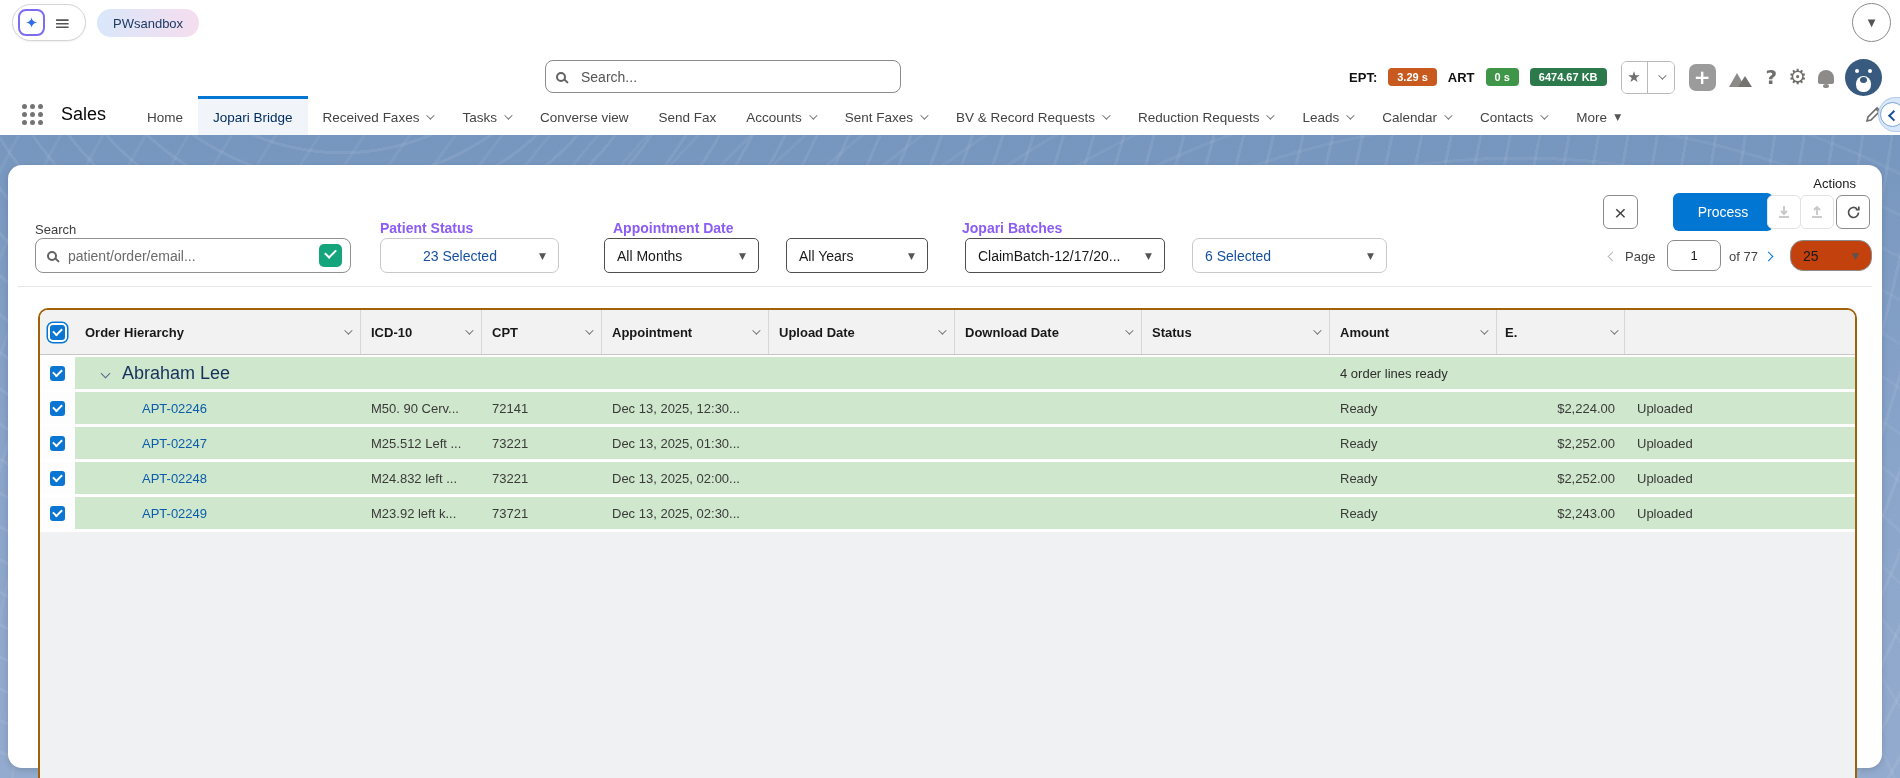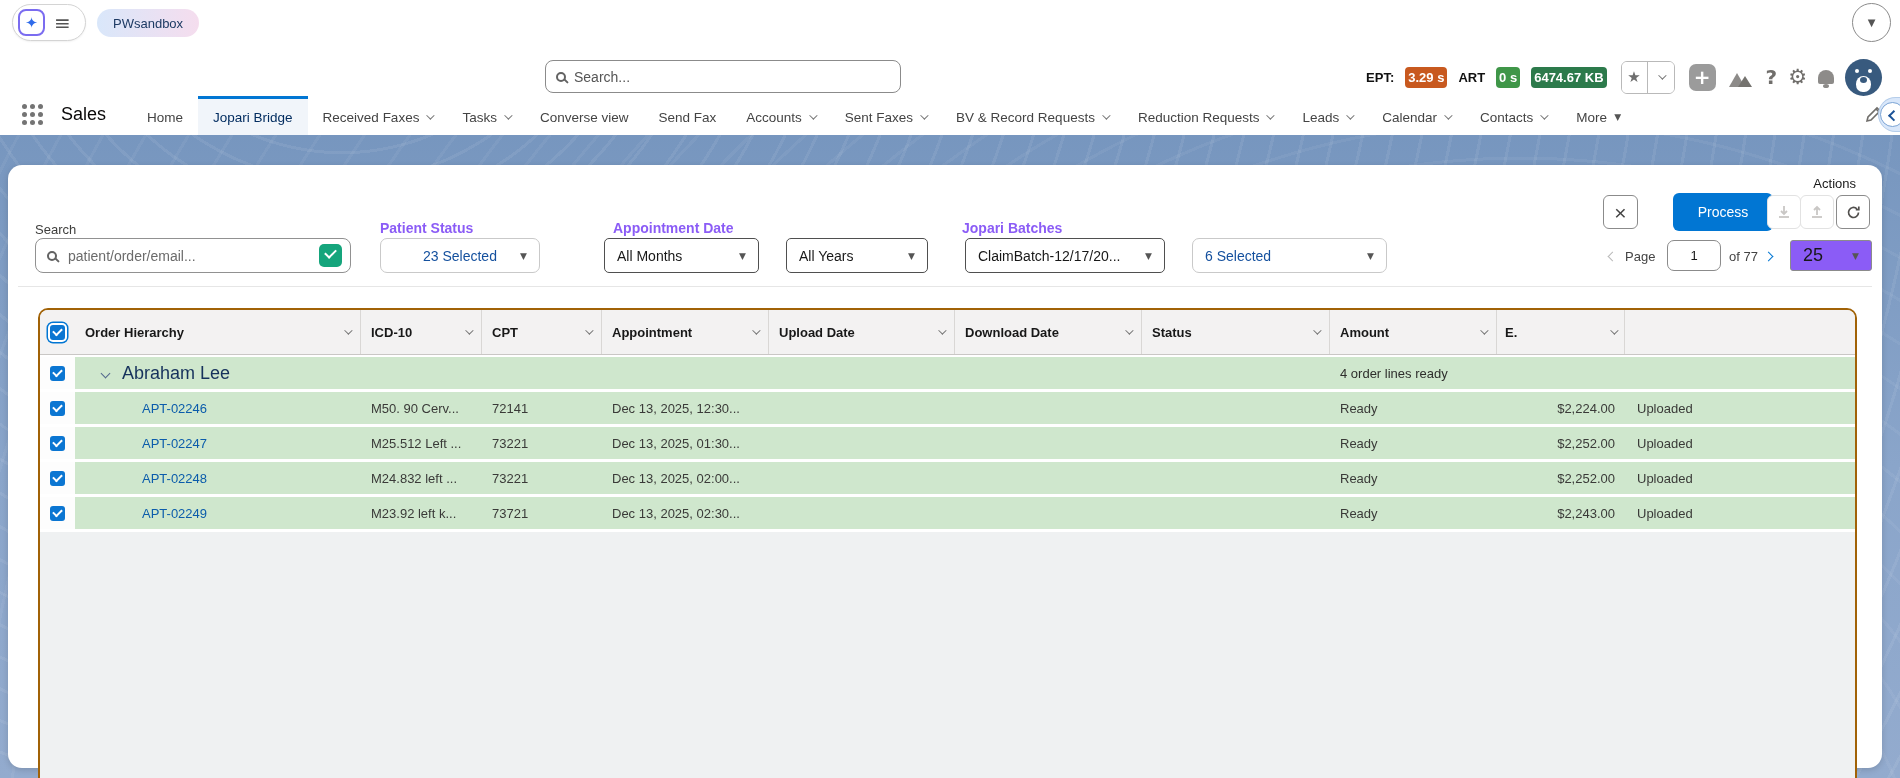--- a/index.html
+++ b/index.html
@@ -30,32 +30,32 @@
   .burger::after { content:"≡"; }
   .sandbox-badge { position:absolute; left:97px; top:9px; height:27px; border-radius:14px;
     background:linear-gradient(90deg,#d9e7fa,#f5ddee); color:#1d3a63; font-size:13px;
     display:flex; align-items:center; padding:14px 16px; }
   .top-caret-circle { position:absolute; left:1852px; top:3px; width:39px; height:39px; border-radius:50%;
     border:1.5px solid #8b8b8b; background:#fff; display:flex; align-items:center; justify-content:center; }
   .top-caret-circle::after { content:"▼"; font-family:"DejaVu Sans",sans-serif; font-size:10px; color:#555; }
 
   
   .gsearch { position:absolute; left:545px; top:60px; width:356px; height:33px; background:#fff;
-    border:1px solid #8b8b8b; border-radius:8px; display:flex; align-items:center; padding:0 10px; gap:6px; }
+    border:1px solid #8b8b8b; border-radius:8px; display:flex; align-items:center; padding:0 10px; gap:13px; }
   .mag { width:10px; height:10px; border:2px solid #636363; border-radius:50%; position:relative; flex:0 0 auto; }
   .mag::after { content:""; position:absolute; width:6px; height:2px; background:#636363;
     transform:rotate(45deg); right:-5px; bottom:-2px; border-radius:1px; }
   .gsearch input { border:none; outline:none; flex:1; font-size:14px; color:#222;
     font-family:"Liberation Sans",sans-serif; background:transparent; }
   .gsearch input::placeholder { color:#555; }
 
   
   .right-cluster { position:absolute; right:18px; top:58px; height:38px; display:flex; align-items:center; gap:11px; }
   .perf-label { font-size:13px; font-weight:bold; color:#111; }
-  .badge { border-radius:4px; color:#fff; font-size:13px; font-weight:bold; padding:3px 3px; }
+  .badge { border-radius:4px; color:#fff; font-size:11px; font-weight:bold; padding:3px 9px; }
   .fav-split { display:flex; border:1px solid #b9b9b9; border-radius:6px; overflow:hidden; height:33px; margin:0 3px; }
   .fav-star, .fav-caret { width:26px; display:flex; align-items:center; justify-content:center; background:#fff; }
   .fav-star { border-right:1px solid #b9b9b9; }
   .fav-star::after { content:"★"; font-family:"DejaVu Sans",sans-serif; color:#6e6e6e; font-size:15px; }
   .gicon { color:#706e6b; font-family:"DejaVu Sans",sans-serif; display:flex; align-items:center; justify-content:center; }
   .plus-box { width:27px; height:27px; border-radius:7px; background:#9b9b9b; color:#fff; font-size:20px; font-weight:bold; }
   .plus-box::after { content:"+"; line-height:1; }
   .trail { position:relative; width:28px; height:24px; }
   .trail::before, .trail::after { content:""; position:absolute; bottom:2px; border-style:solid; border-color:transparent; }
   .trail::before { left:2px; border-width:0 8px 14px 8px; border-bottom-color:#8d8b89; }
@@ -124,22 +124,22 @@
   .iconbtn { position:absolute; top:30px; width:34px; height:34px; background:#fff; border:1px solid #e2e2e2;
     border-radius:6px; display:flex; align-items:center; justify-content:center; }
   .iconbtn.enabled { border-color:#8b8b8b; }
 
   .pag { position:absolute; top:84px; font-size:13px; color:#444; }
   .pag-chev { display:inline-block; width:7px; height:7px; border-left:1.8px solid #b9b9b9; border-bottom:1.8px solid #b9b9b9; }
   .pag-chev.prev { transform:rotate(45deg); }
   .pag-chev.next { transform:rotate(-135deg); border-color:#0176d3; }
   .page-input { position:absolute; left:1659px; top:75px; width:54px; height:31px; border:1px solid #8b8b8b;
     border-radius:7px; text-align:center; font-size:13px; color:#181818; font-family:"Liberation Sans",sans-serif; }
-  .size-dd { position:absolute; left:1782px; top:75px; width:82px; height:31px; border:1px solid #8b8b8b; border-radius:3px;
-    background:#8b5cf6; display:flex; align-items:center; justify-content:space-between; padding:0 12px; font-size:18px; color:#181818; }
+  .size-dd { position:absolute; left:1782px; top:75px; width:82px; height:31px; border:1px solid #8b8b8b; border-radius:13px;
+    background:#c2410c; display:flex; align-items:center; justify-content:space-between; padding:0 12px; font-size:14px; color:#181818; }
 
   .hdivider { position:absolute; left:10px; right:10px; top:121px; height:1px; background:#e6e6e6; }
 
   
   .tpanel { position:absolute; left:30px; top:143px; width:1819px; height:557px; background:#eff1f2;
     border:2px solid #a16207; border-radius:10px; overflow:hidden; }
   .tgrid { display:grid; grid-template-columns:35px 286px 121px 120px 167px 186px 187px 188px 167px 128px 156px 54px 1fr; }
   .thead { height:45px; background:#f3f2f2; border-bottom:1px solid #c9c7c5; }
   .th { display:flex; align-items:center; justify-content:space-between; padding:0 10px;
     font-size:13px; font-weight:bold; color:#181818; border-right:1px solid #d9d7d5; overflow:hidden; white-space:nowrap; }
@@ -296,21 +296,21 @@
     <div class="actions-label">Actions</div>
 
     <div class="flabel" style="left:27px; top:57px;">Search</div>
     <div class="search-box">
       <span class="mag"></span>
       <input placeholder="patient/order/email..." style="">
       <span class="gcheck"></span>
     </div>
 
     <div class="flabel bold" style="left:372px; top:55px;">Patient Status</div>
-    <div class="dd bluetext" style="left:372px; top:73px; width:160px;padding-left:42px;">
+    <div class="dd bluetext" style="left:372px; top:73px; width:179px;padding-left:42px;">
       <span>23 Selected</span>
         <span class="tri"></span>
     </div>
 
     <div class="flabel bold" style="left:605px; top:55px;">Appointment Date</div>
     <div class="dd dark" style="left:596px; top:73px; width:155px;">
       <span>All Months</span>
         <span class="tri"></span>
     </div>
     <div class="dd dark" style="left:778px; top:73px; width:142px;">

